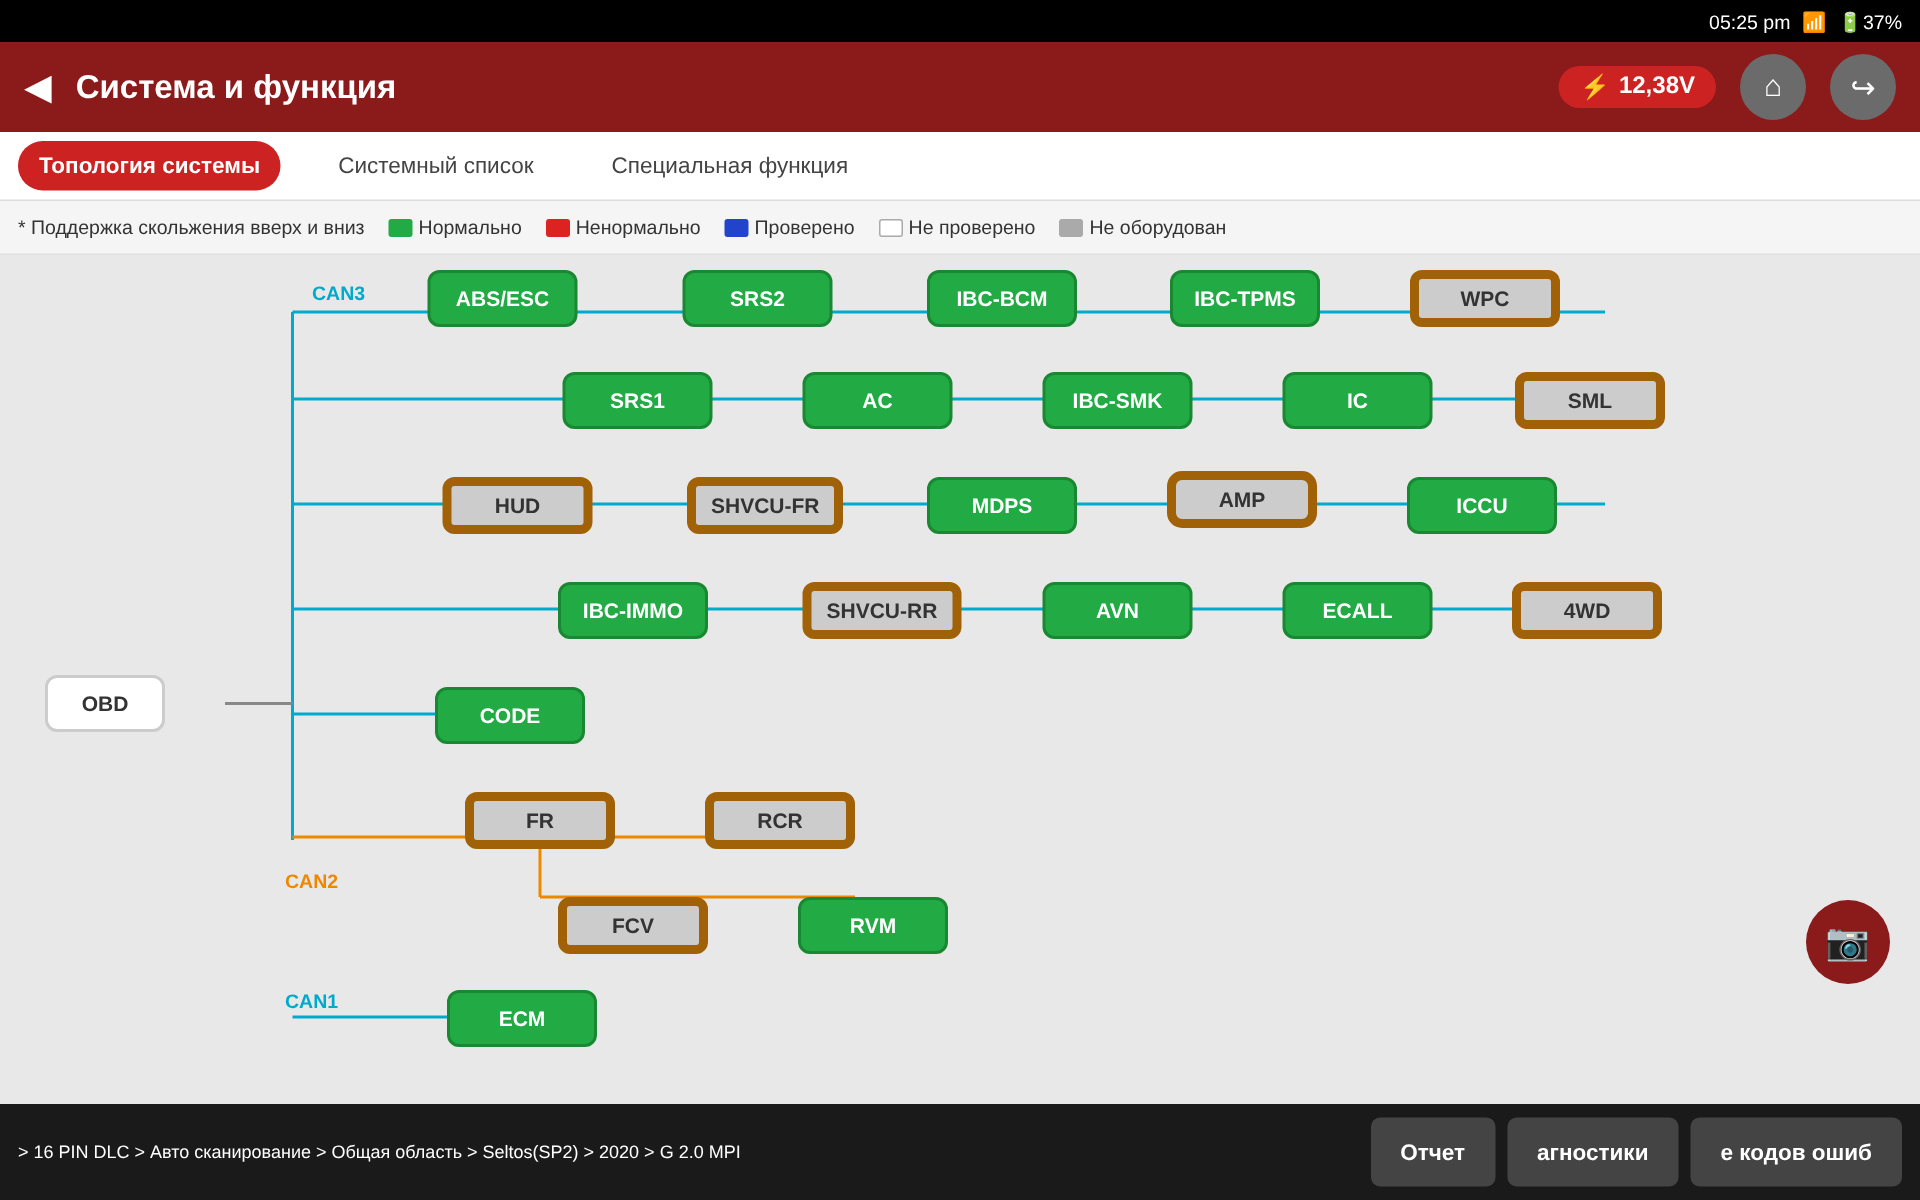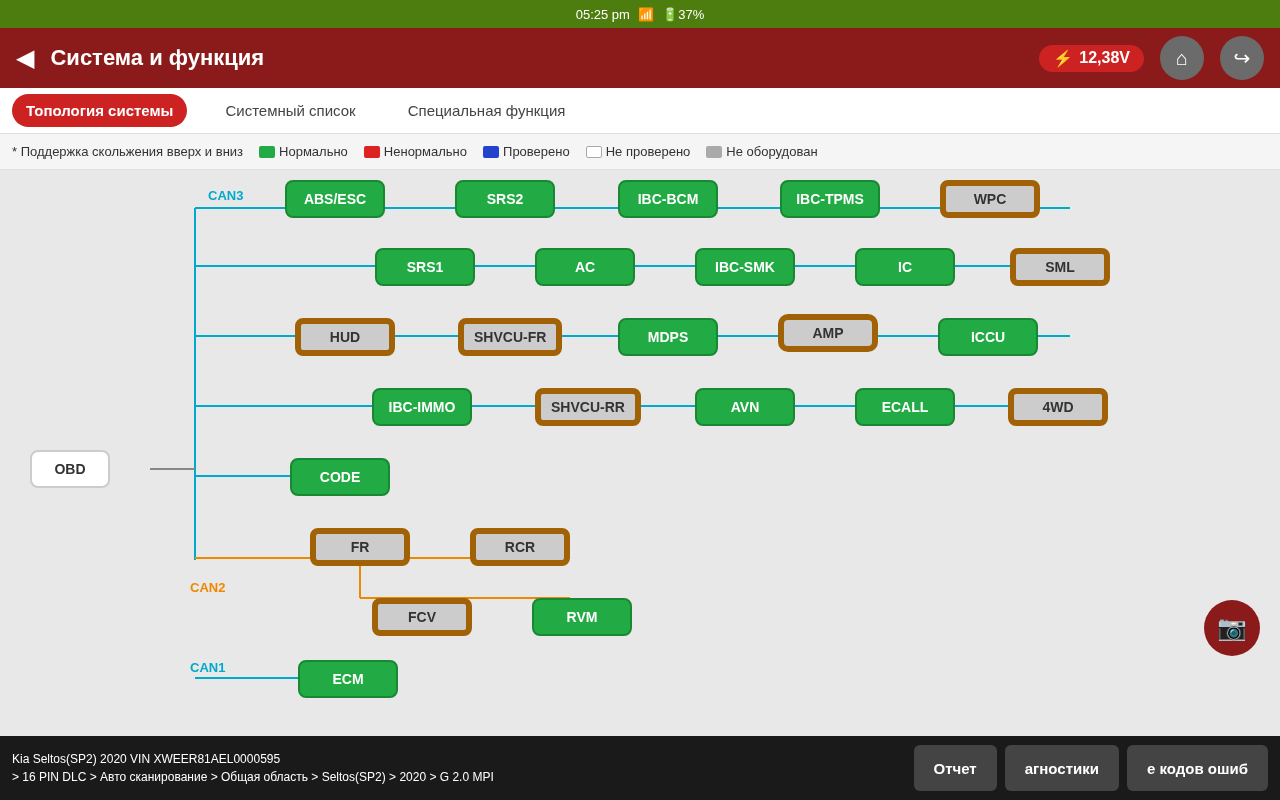--- a/index.html
+++ b/index.html
@@ -7,26 +7,26 @@
       font-family: 'Arial', sans-serif;
       background: #f0f0f0;
       width: 1280px;
       height: 800px;
       overflow: hidden;
       position: relative;
     }
 
     
     .status-bar {
-      background: #4d7c0f;
+      background: #000000;
       color: white;
       height: 28px;
       display: flex;
       align-items: center;
-      justify-content: center;
+      justify-content: flex-end;
       padding: 0 12px;
       font-size: 13px;
     }
     .status-left { display: flex; align-items: center; gap: 8px; }
     .status-right { display: flex; align-items: center; gap: 8px; }
 
     
     .header {
       background: #8b1a1a;
       color: white;
@@ -370,19 +370,18 @@
   <div class="node node-gray" style="left:372px; top:428px;">FCV</div>
   <div class="node node-green" style="left:532px; top:428px;">RVM</div>
 
   <div class="node node-green" style="left:298px; top:490px;">ECM</div>
 
   <div class="fab">📷</div>
 </div>
 
 <div class="bottom-bar">
   <div class="bottom-info">
-    <div>Kia  Seltos(SP2)  2020  VIN  XWEER81AEL0000595</div>
     <div>&gt; 16 PIN DLC &gt; Авто сканирование &gt; Общая область &gt; Seltos(SP2) &gt; 2020 &gt;  G 2.0 MPI</div>
   </div>
   <button class="bottom-btn">Отчет</button>
   <button class="bottom-btn">агностики</button>
   <button class="bottom-btn">е кодов ошиб</button>
 </div>
 
 </body></html>

